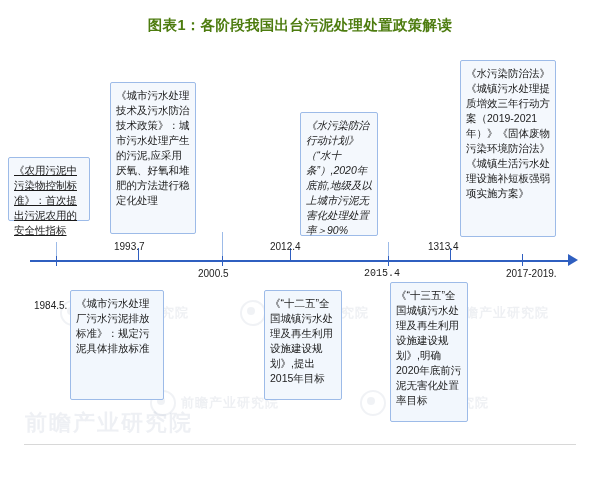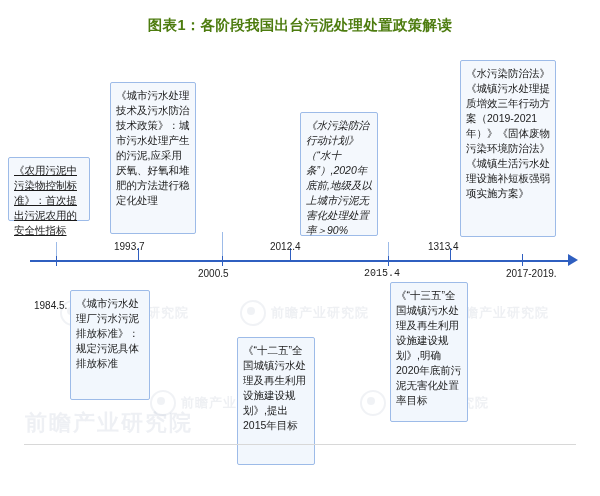--- a/index.html
+++ b/index.html
@@ -203,21 +203,21 @@
   <div class="connector" style="left:388px; top:242px; height:14px;"></div>
 
   <div class="box above" style="left:8px; top:157px; width:82px; height:64px;text-decoration:underline;">《农用污泥中污染物控制标准》：首次提出污泥农用的安全性指标</div>
 
   <div class="box above" style="left:110px; top:82px; width:86px; height:152px;">《城市污水处理技术及污水防治技术政策》：城市污水处理产生的污泥,应采用厌氧、好氧和堆肥的方法进行稳定化处理</div>
 
   <div class="box above" style="left:300px; top:112px; width:78px; height:124px;font-style:italic;">《水污染防治行动计划》（“水十条”）,2020年底前,地级及以上城市污泥无害化处理处置率＞90%</div>
 
   <div class="box above" style="left:460px; top:60px; width:96px; height:177px;">《水污染防治法》《城镇污水处理提质增效三年行动方案（2019-2021年）》《固体废物污染环境防治法》《城镇生活污水处理设施补短板强弱项实施方案》</div>
 
-  <div class="box" style="left:70px; top:290px; width:80px; height:110px;">《城市污水处理厂污水污泥排放标准》：规定污泥具体排放标准</div>
-
-  <div class="box" style="left:237px; top:290px; width:78px; height:128px;margin-top:47px;">《“十二五”全国城镇污水处理及再生利用设施建设规划》,提出2015年目标</div>
+  <div class="box" style="left:70px; top:290px; width:94px; height:110px;">《城市污水处理厂污水污泥排放标准》：规定污泥具体排放标准</div>
+
+  <div class="box" style="left:264px; top:290px; width:78px; height:110px;">《“十二五”全国城镇污水处理及再生利用设施建设规划》,提出2015年目标</div>
 
   <div class="box" style="left:390px; top:282px; width:78px; height:140px;">《“十三五”全国城镇污水处理及再生利用设施建设规划》,明确2020年底前污泥无害化处置率目标</div>
 
   <div class="footer-rule"></div>
 
 </div>
 
 </body></html>

